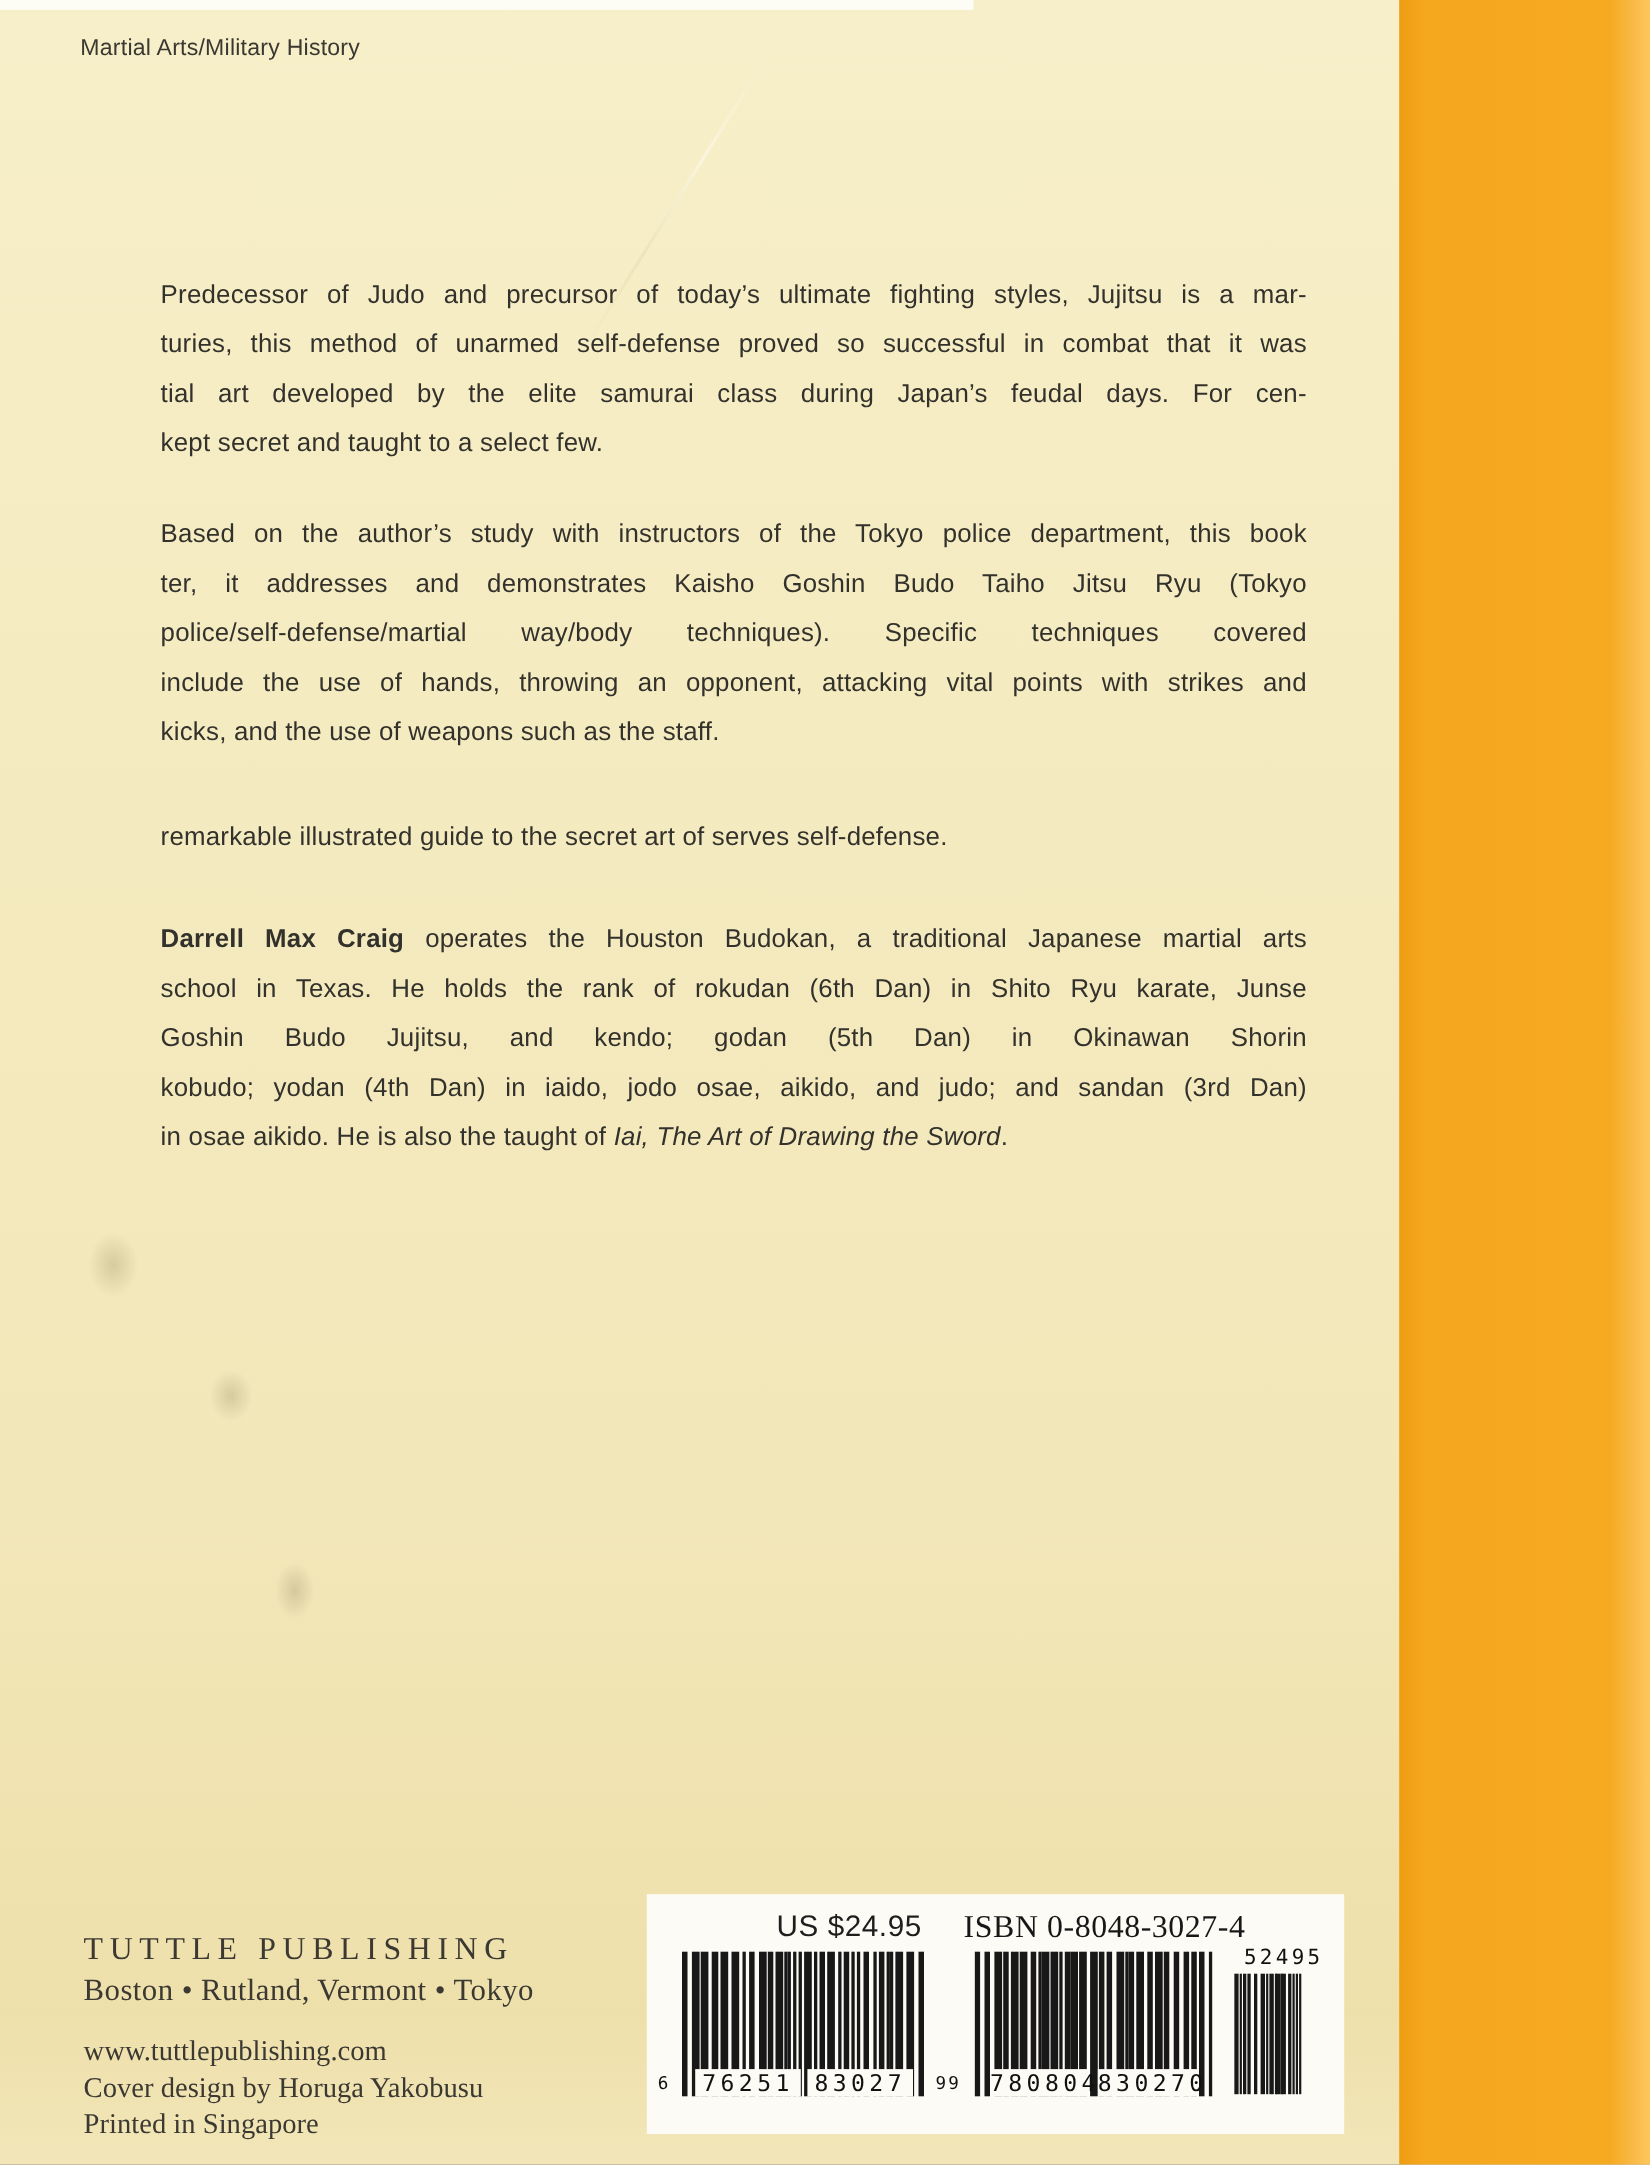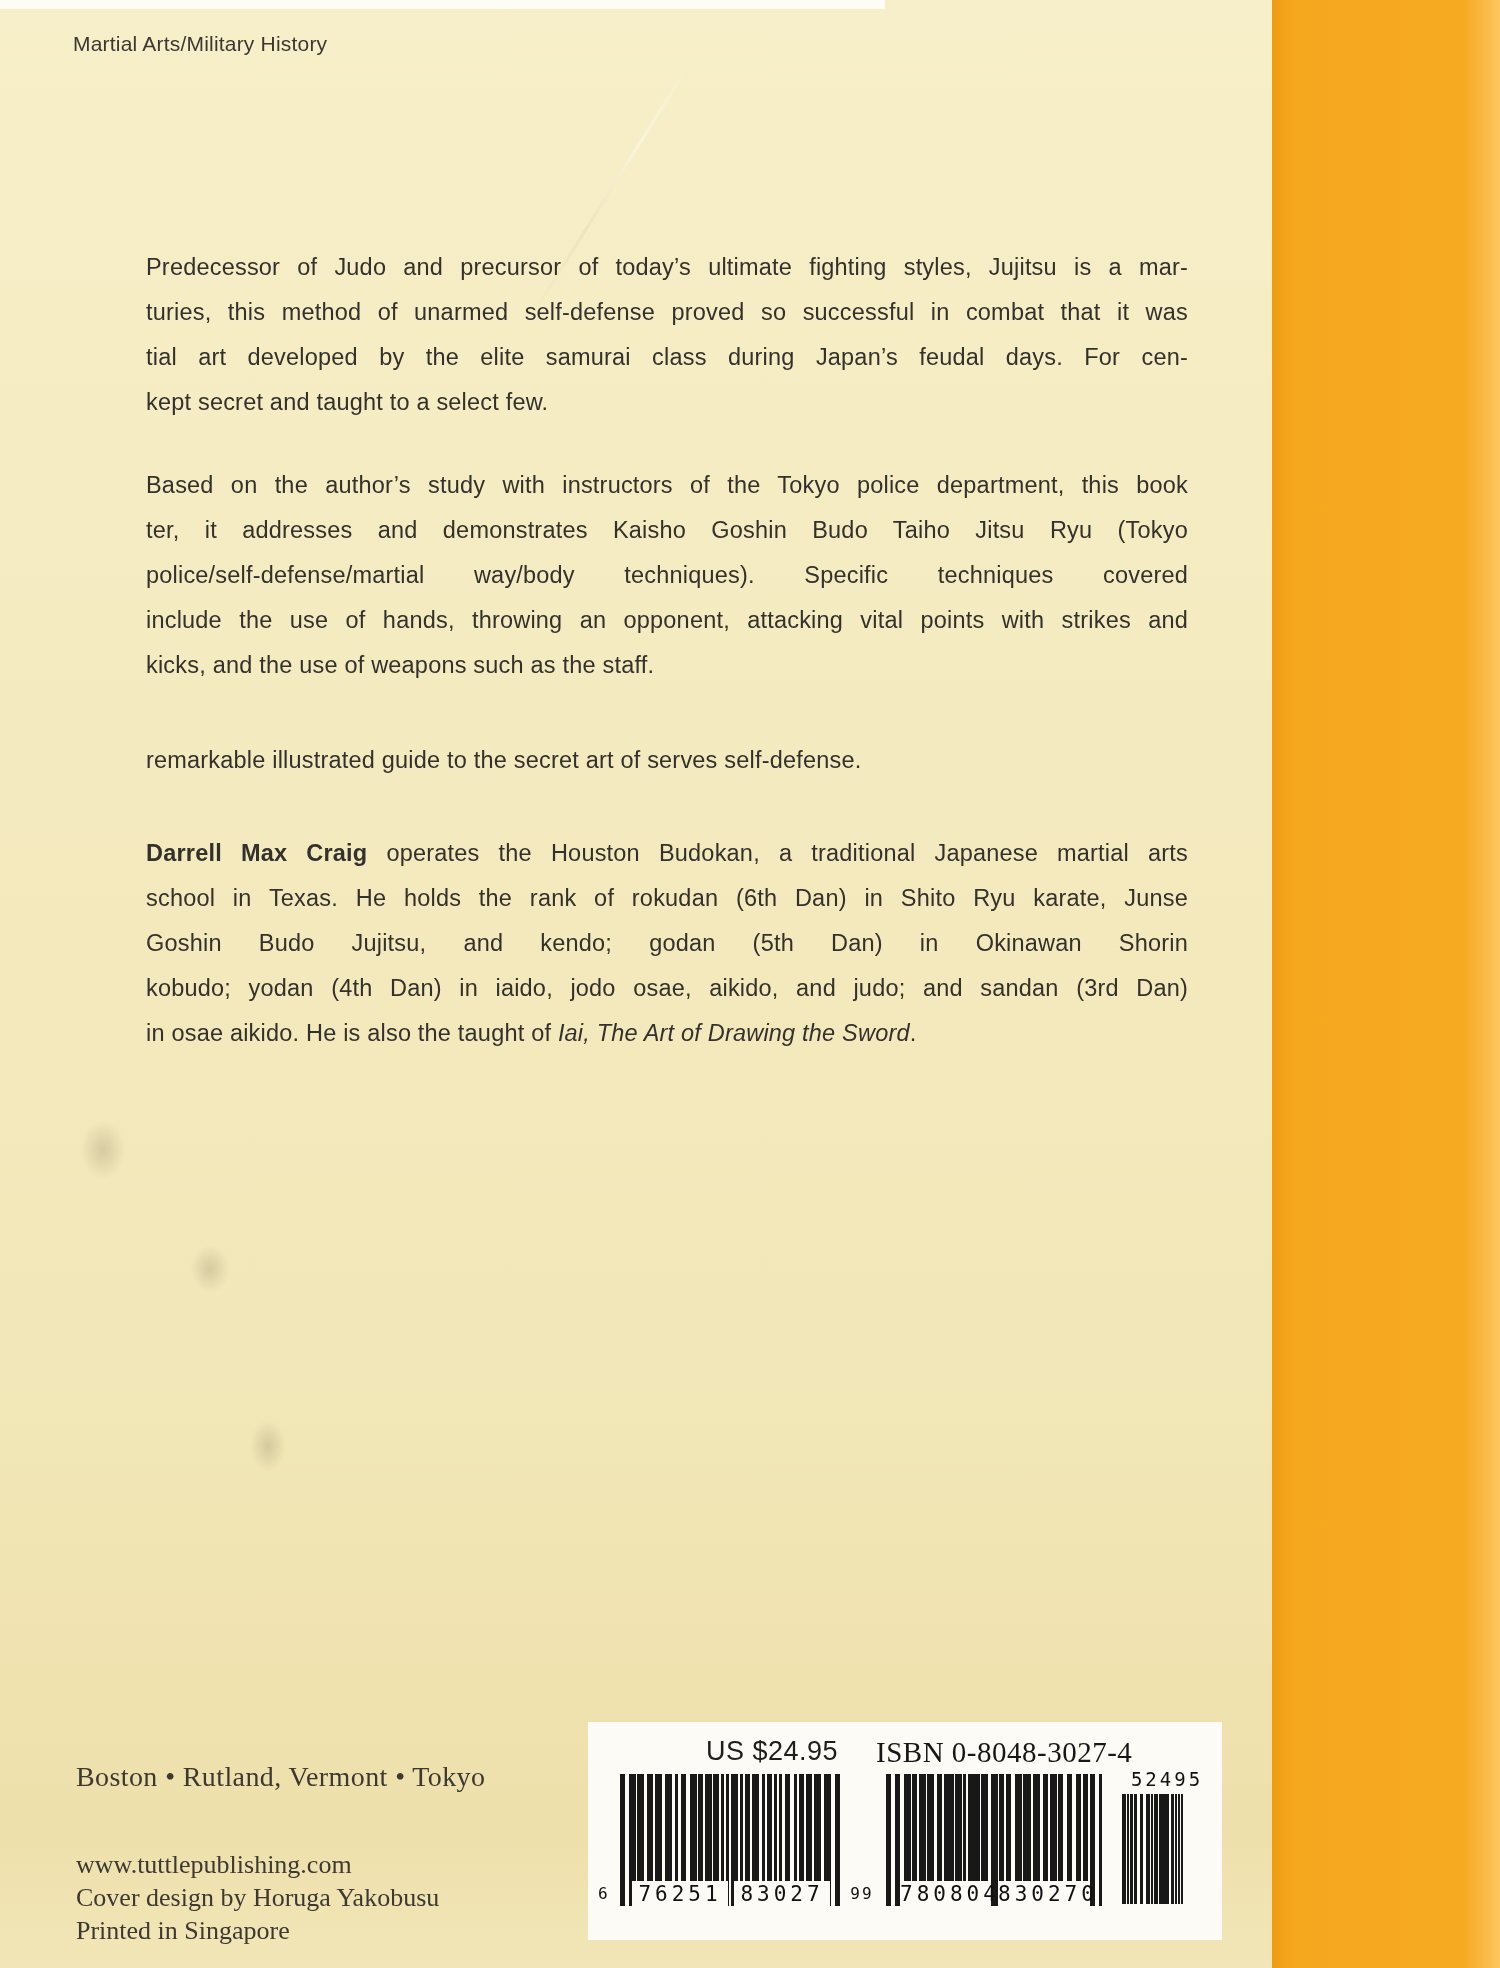--- a/index.html
+++ b/index.html
@@ -129,20 +129,21 @@
     <div class="para p4">
       <div class="pline"><span class="bold">Darrell Max Craig</span><span> operates the Houston Budokan, a traditional Japanese martial arts</span></div>
       <div class="pline">school in Texas. He holds the rank of rokudan (6th Dan) in Shito Ryu karate, Junse</div>
       <div class="pline">Goshin Budo Jujitsu, and kendo; godan (5th Dan) in Okinawan Shorin</div>
       <div class="pline">kobudo; yodan (4th Dan) in iaido, jodo osae, aikido, and judo; and sandan (3rd Dan)</div>
       <div class="pline is-last"><span>in osae aikido. He is also the taught of </span><span class="italic">Iai, The Art of Drawing the Sword</span><span>.</span></div>
     </div>
   </main>
 
   <div class="publisher">
+    <div class="pub-name">TUTTLE PUBLISHING</div>
     <div class="pub-cities">Boston • Rutland, Vermont • Tokyo</div>
   </div>
   <div class="pub-meta">
     <div>www.tuttlepublishing.com</div>
     <div>Cover design by Horuga Yakobusu</div>
     <div>Printed in Singapore</div>
   </div>
 
   <div class="bc-panel">
     <div class="bc-price">US $24.95</div>

